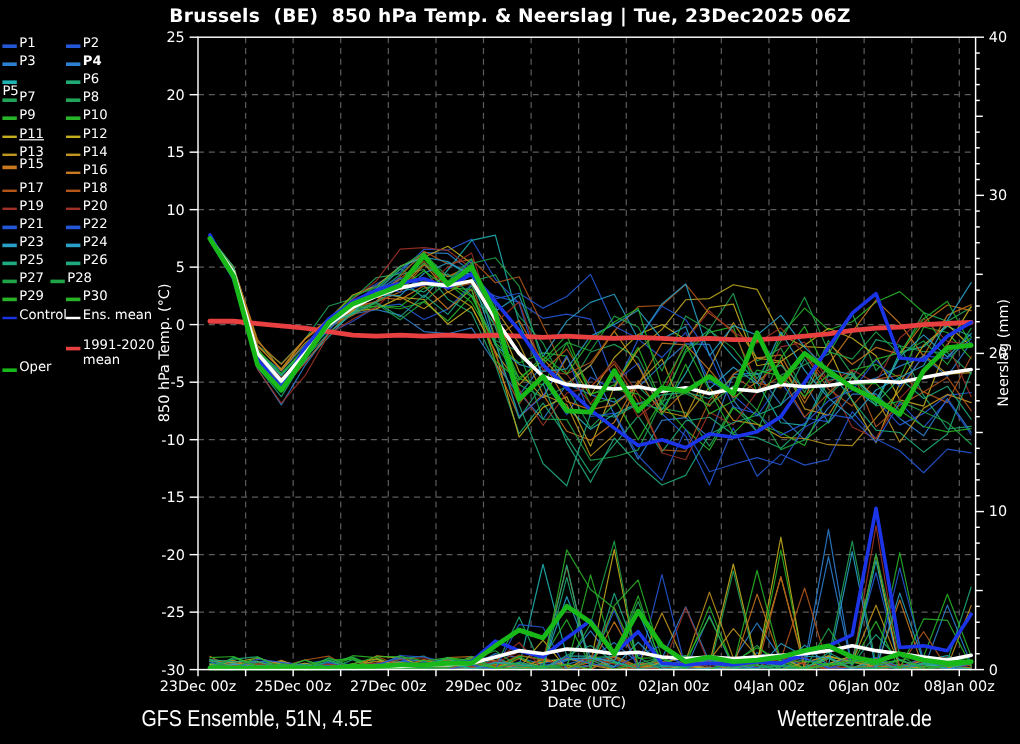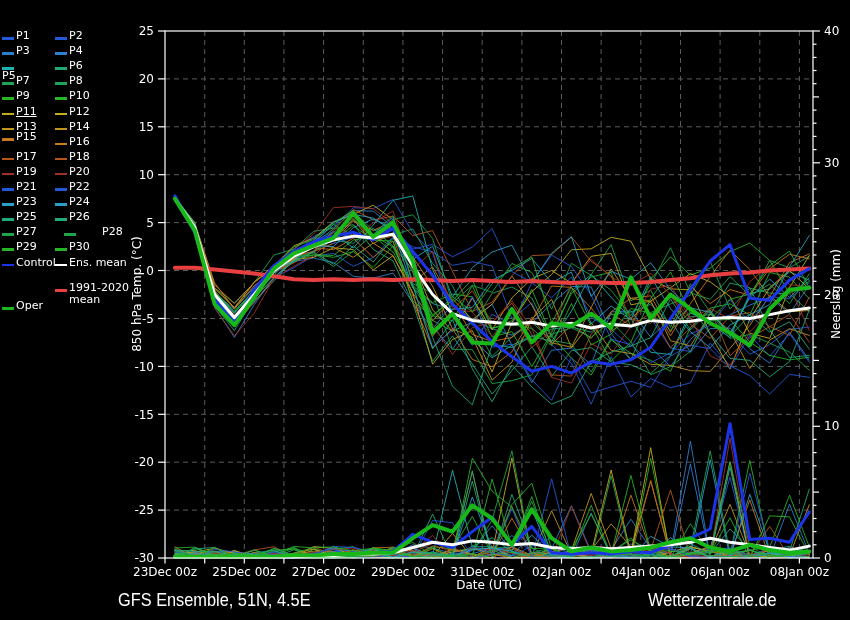--- a/index.html
+++ b/index.html
@@ -18,34 +18,35 @@
   .footer-right{left:648px;}
   #legend{position:absolute;left:0;top:0;width:160px;height:340px;}
   .lg-item{position:absolute;display:flex;align-items:flex-start;font-size:11px;line-height:1.06;}
   .lg-swatch{display:inline-block;width:12px;height:2.6px;margin-right:2px;margin-top:7px;flex:none;}
   .lg-label{white-space:pre-line;}
 </style>
 </head>
 <body>
 
 <div class="canvas">
+  <div class="title">Brussels  (BE)  850 hPa Temp. &amp; Neerslag | Tue, 23Dec2025 06Z</div>
   <div id="legend">
       <div class="lg-item" style="left: 2px; top: 30px;">
         <span class="lg-swatch" style="background: rgb(36, 88, 216);"></span>
         <span class="lg-label">P1</span>
       </div>
       <div class="lg-item" style="left: 55px; top: 30px;">
         <span class="lg-swatch" style="background: rgb(36, 88, 216);"></span>
         <span class="lg-label">P2</span>
       </div>
       <div class="lg-item" style="left: 2px; top: 45.1px;">
         <span class="lg-swatch" style="background: rgb(45, 128, 208);"></span>
         <span class="lg-label">P3</span>
       </div>
-      <div class="lg-item" style="left: 55px; top: 45.1px;">
+      <div class="lg-item" style="left: 55px; top: 45.1px; font-weight: bold;">
         <span class="lg-swatch" style="background: rgb(45, 128, 208);"></span>
         <span class="lg-label">P4</span>
       </div>
       <div class="lg-item" style="left: 2px; top: 60.2px; flex-direction: column;">
         <span class="lg-swatch" style="background: rgb(31, 178, 178);"></span>
         <span class="lg-label">P5</span>
       </div>
       <div class="lg-item" style="left: 55px; top: 60.2px;">
         <span class="lg-swatch" style="background: rgb(31, 170, 116);"></span>
         <span class="lg-label">P6</span>
@@ -127,21 +128,21 @@
         <span class="lg-label">P25</span>
       </div>
       <div class="lg-item" style="left: 55px; top: 211.2px;">
         <span class="lg-swatch" style="background: rgb(31, 170, 128);"></span>
         <span class="lg-label">P26</span>
       </div>
       <div class="lg-item" style="left: 2px; top: 226.3px;">
         <span class="lg-swatch" style="background: rgb(31, 164, 72);"></span>
         <span class="lg-label">P27</span>
       </div>
-      <div class="lg-item" style="left: 64px; top: 226.3px; gap: 24px;">
+      <div class="lg-item" style="left: 42px; top: 226.3px;">
         <span class="lg-swatch" style="background: rgb(31, 164, 72);"></span>
         <span class="lg-label">P28</span>
       </div>
       <div class="lg-item" style="left: 2px; top: 241.4px;">
         <span class="lg-swatch" style="background: rgb(40, 180, 40);"></span>
         <span class="lg-label">P29</span>
       </div>
       <div class="lg-item" style="left: 55px; top: 241.4px;">
         <span class="lg-swatch" style="background: rgb(40, 180, 40);"></span>
         <span class="lg-label">P30</span>

